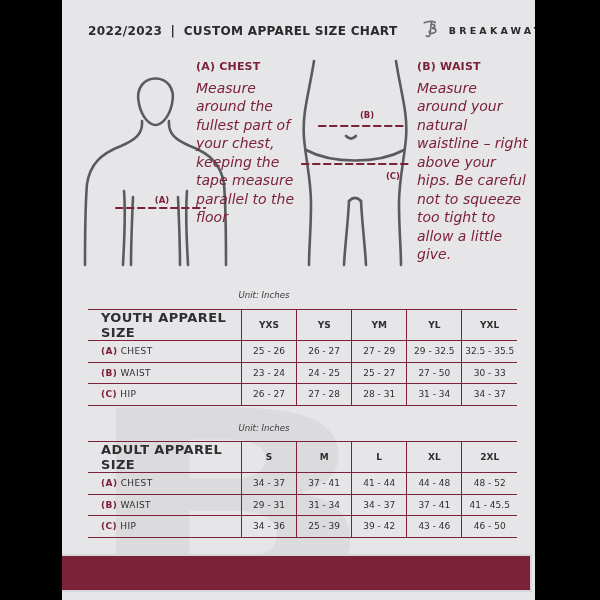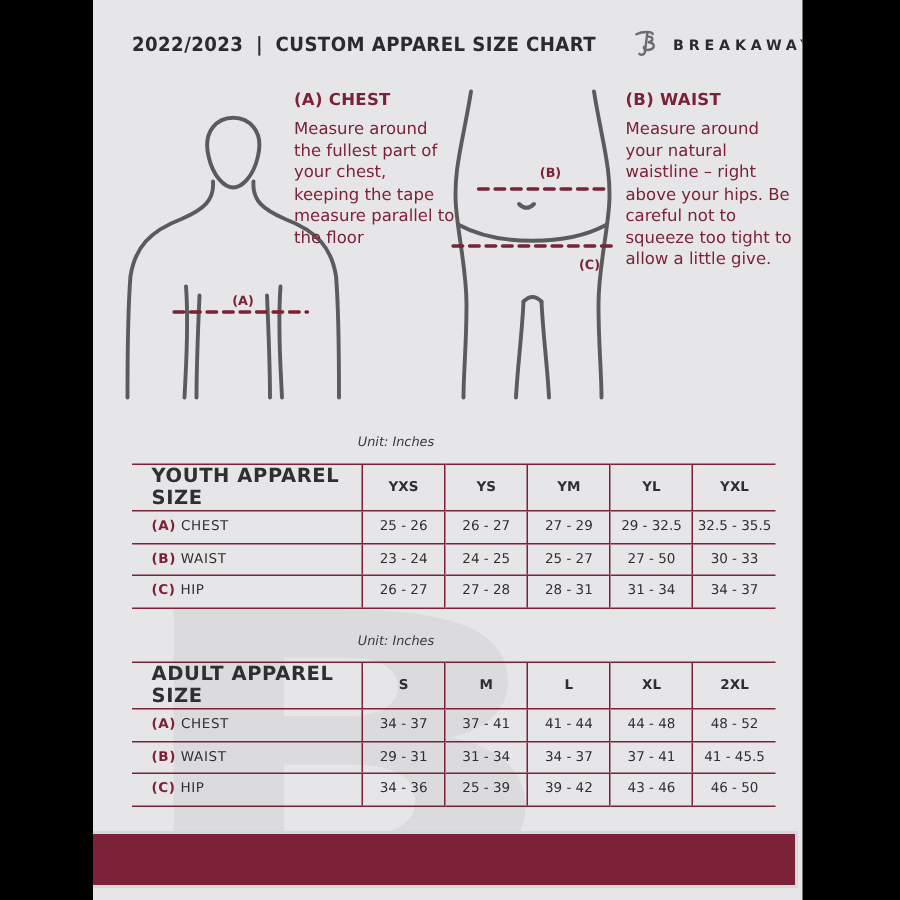--- a/index.html
+++ b/index.html
@@ -22,21 +22,21 @@
              color:rgba(80,80,92,0.07);transform:scaleX(1.55);transform-origin:left top;pointer-events:none;}
 
   
   .fig{position:absolute;}
   .fig path,.fig line{fill:none;stroke-linecap:round;stroke-linejoin:round;}
   .fig .body{stroke:#5a5b5e;stroke-width:2.6;}
   .fig .dash{stroke:#7b2138;stroke-width:2.2;stroke-dasharray:6.5 4.5;}
   .fig text{font:bold 8.5px "DejaVu Sans",sans-serif;fill:#7b2138;text-anchor:middle;}
   .inst{position:absolute;color:#7b2138;}
   .inst h3{margin:0;font-size:11px;font-weight:bold;letter-spacing:.2px;}
-  .inst p{margin:6px 0 0;font-size:11px;line-height:1.32;font-weight:500;}
+  .inst p{margin:6px 0 0;font-size:14px;font-style:italic;line-height:1.32;font-weight:500;}
 
   
   .tbl-title{position:absolute;left:0;width:473px;text-align:center;font-weight:bold;font-size:10px;
              color:#2f2f31;letter-spacing:.2px;}
   .tbl-unit{position:absolute;left:0;width:404px;text-align:center;font-style:italic;font-size:8.6px;color:#3a3a3c;}
   .size-table{position:absolute;left:26px;width:429px;border-collapse:collapse;table-layout:fixed;
               font-size:9px;color:#2f2f31;}
   .size-table th,.size-table td{border-top:1.2px solid #7b2138;border-bottom:1.2px solid #7b2138;
               height:20.5px;text-align:center;padding:0;font-weight:normal;}
   .size-table th{font-weight:bold;}

